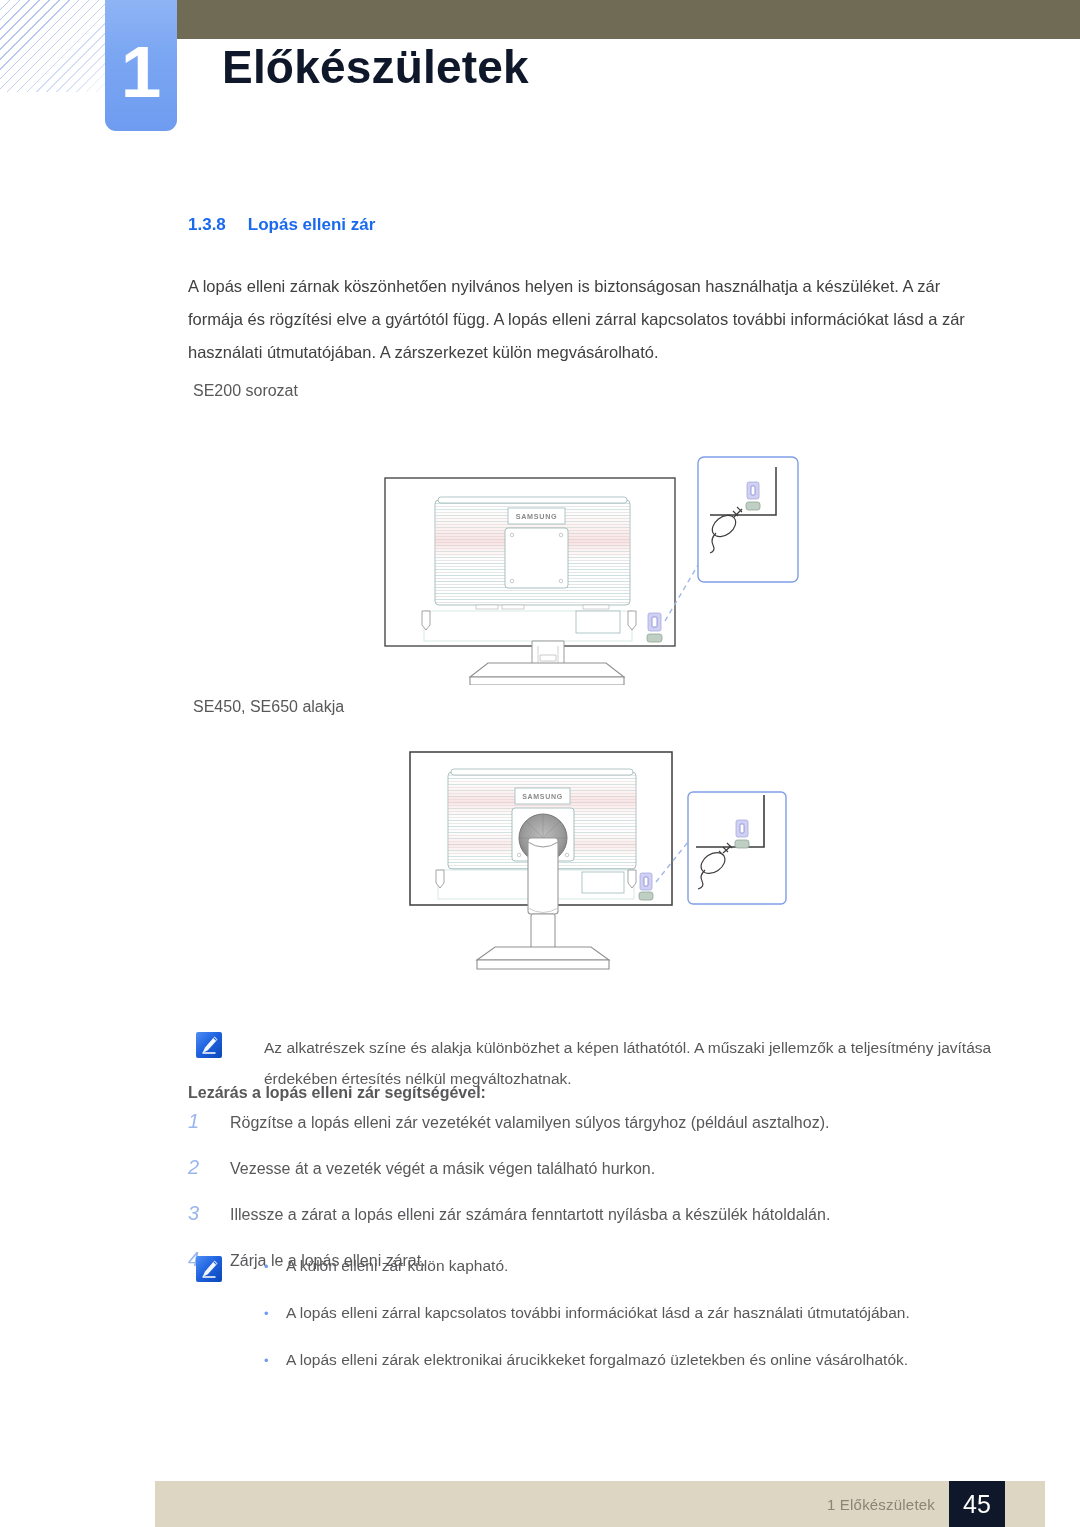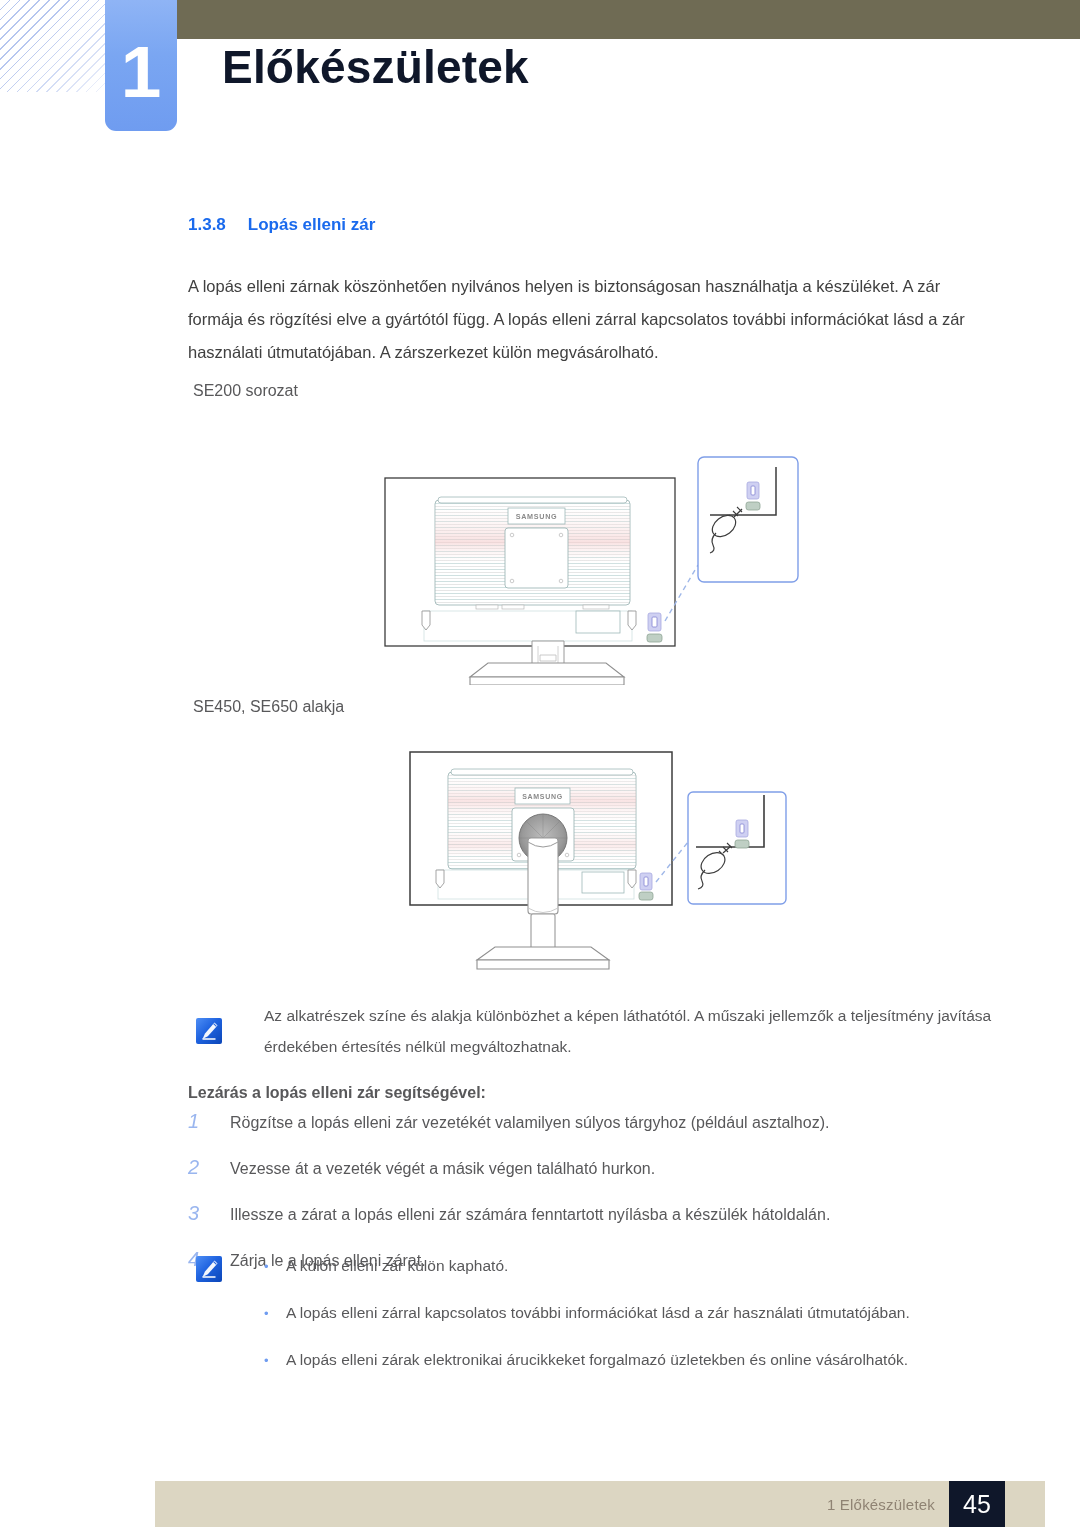--- a/index.html
+++ b/index.html
@@ -77,21 +77,21 @@
   
   .note { position:absolute; display:flex; gap:0; }
   .note-icon {
     width:26px; height:26px; flex:none;
     border-radius:2px;
     background:linear-gradient(135deg,#4f8ff5 0%,#1f63e0 45%,#0b46b8 100%);
     position:relative; overflow:hidden;
   }
   .note-icon svg { position:absolute; top:0; left:0; }
 
-  #note-one   { top:1000px; left:196px; width:800px;align-items:center; }
+  #note-one   { top:1032px; left:196px; width:800px; }
   #note-one .note-body {
     margin-left:42px; font-size:15.5px; line-height:31px; color:#58585a;
   }
 
   #note-two   { top:1256px; left:196px; width:810px; }
   #note-two .note-body { margin-left:42px; }
   .bullet-row {
     display:flex; align-items:baseline; gap:0;
     font-size:15.5px; line-height:20px; color:#58585a;
     margin-bottom:26px;

